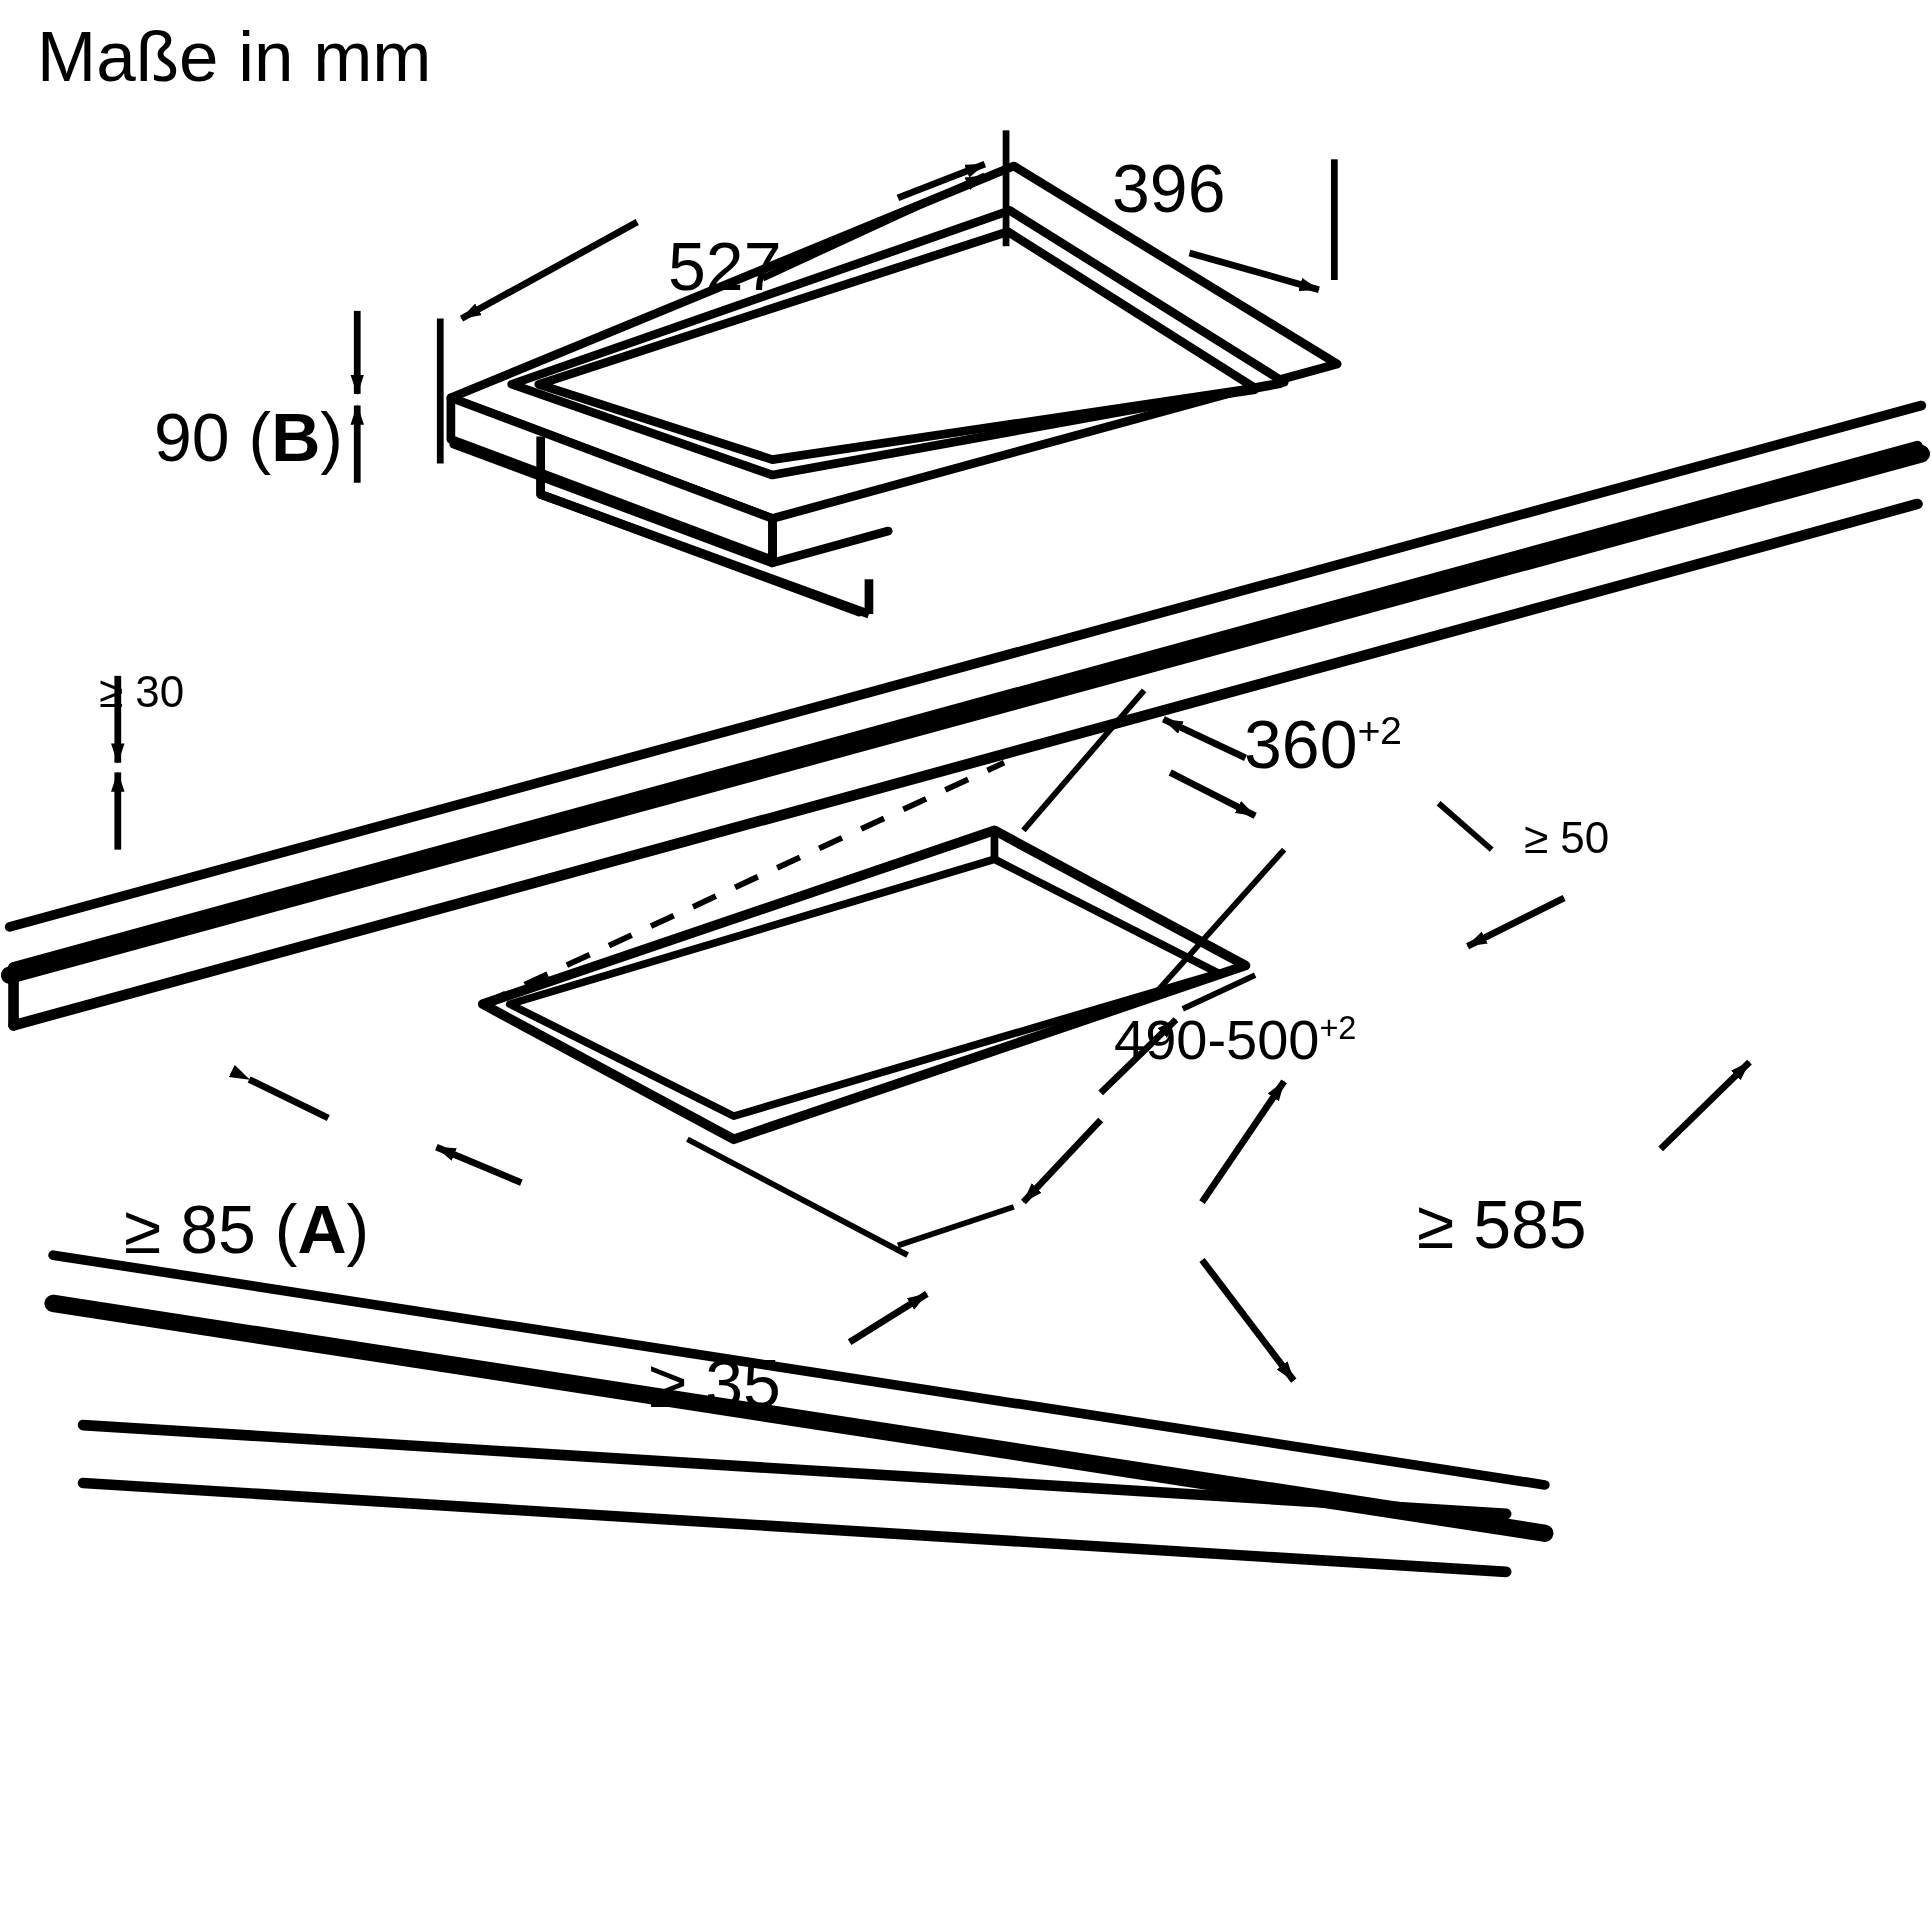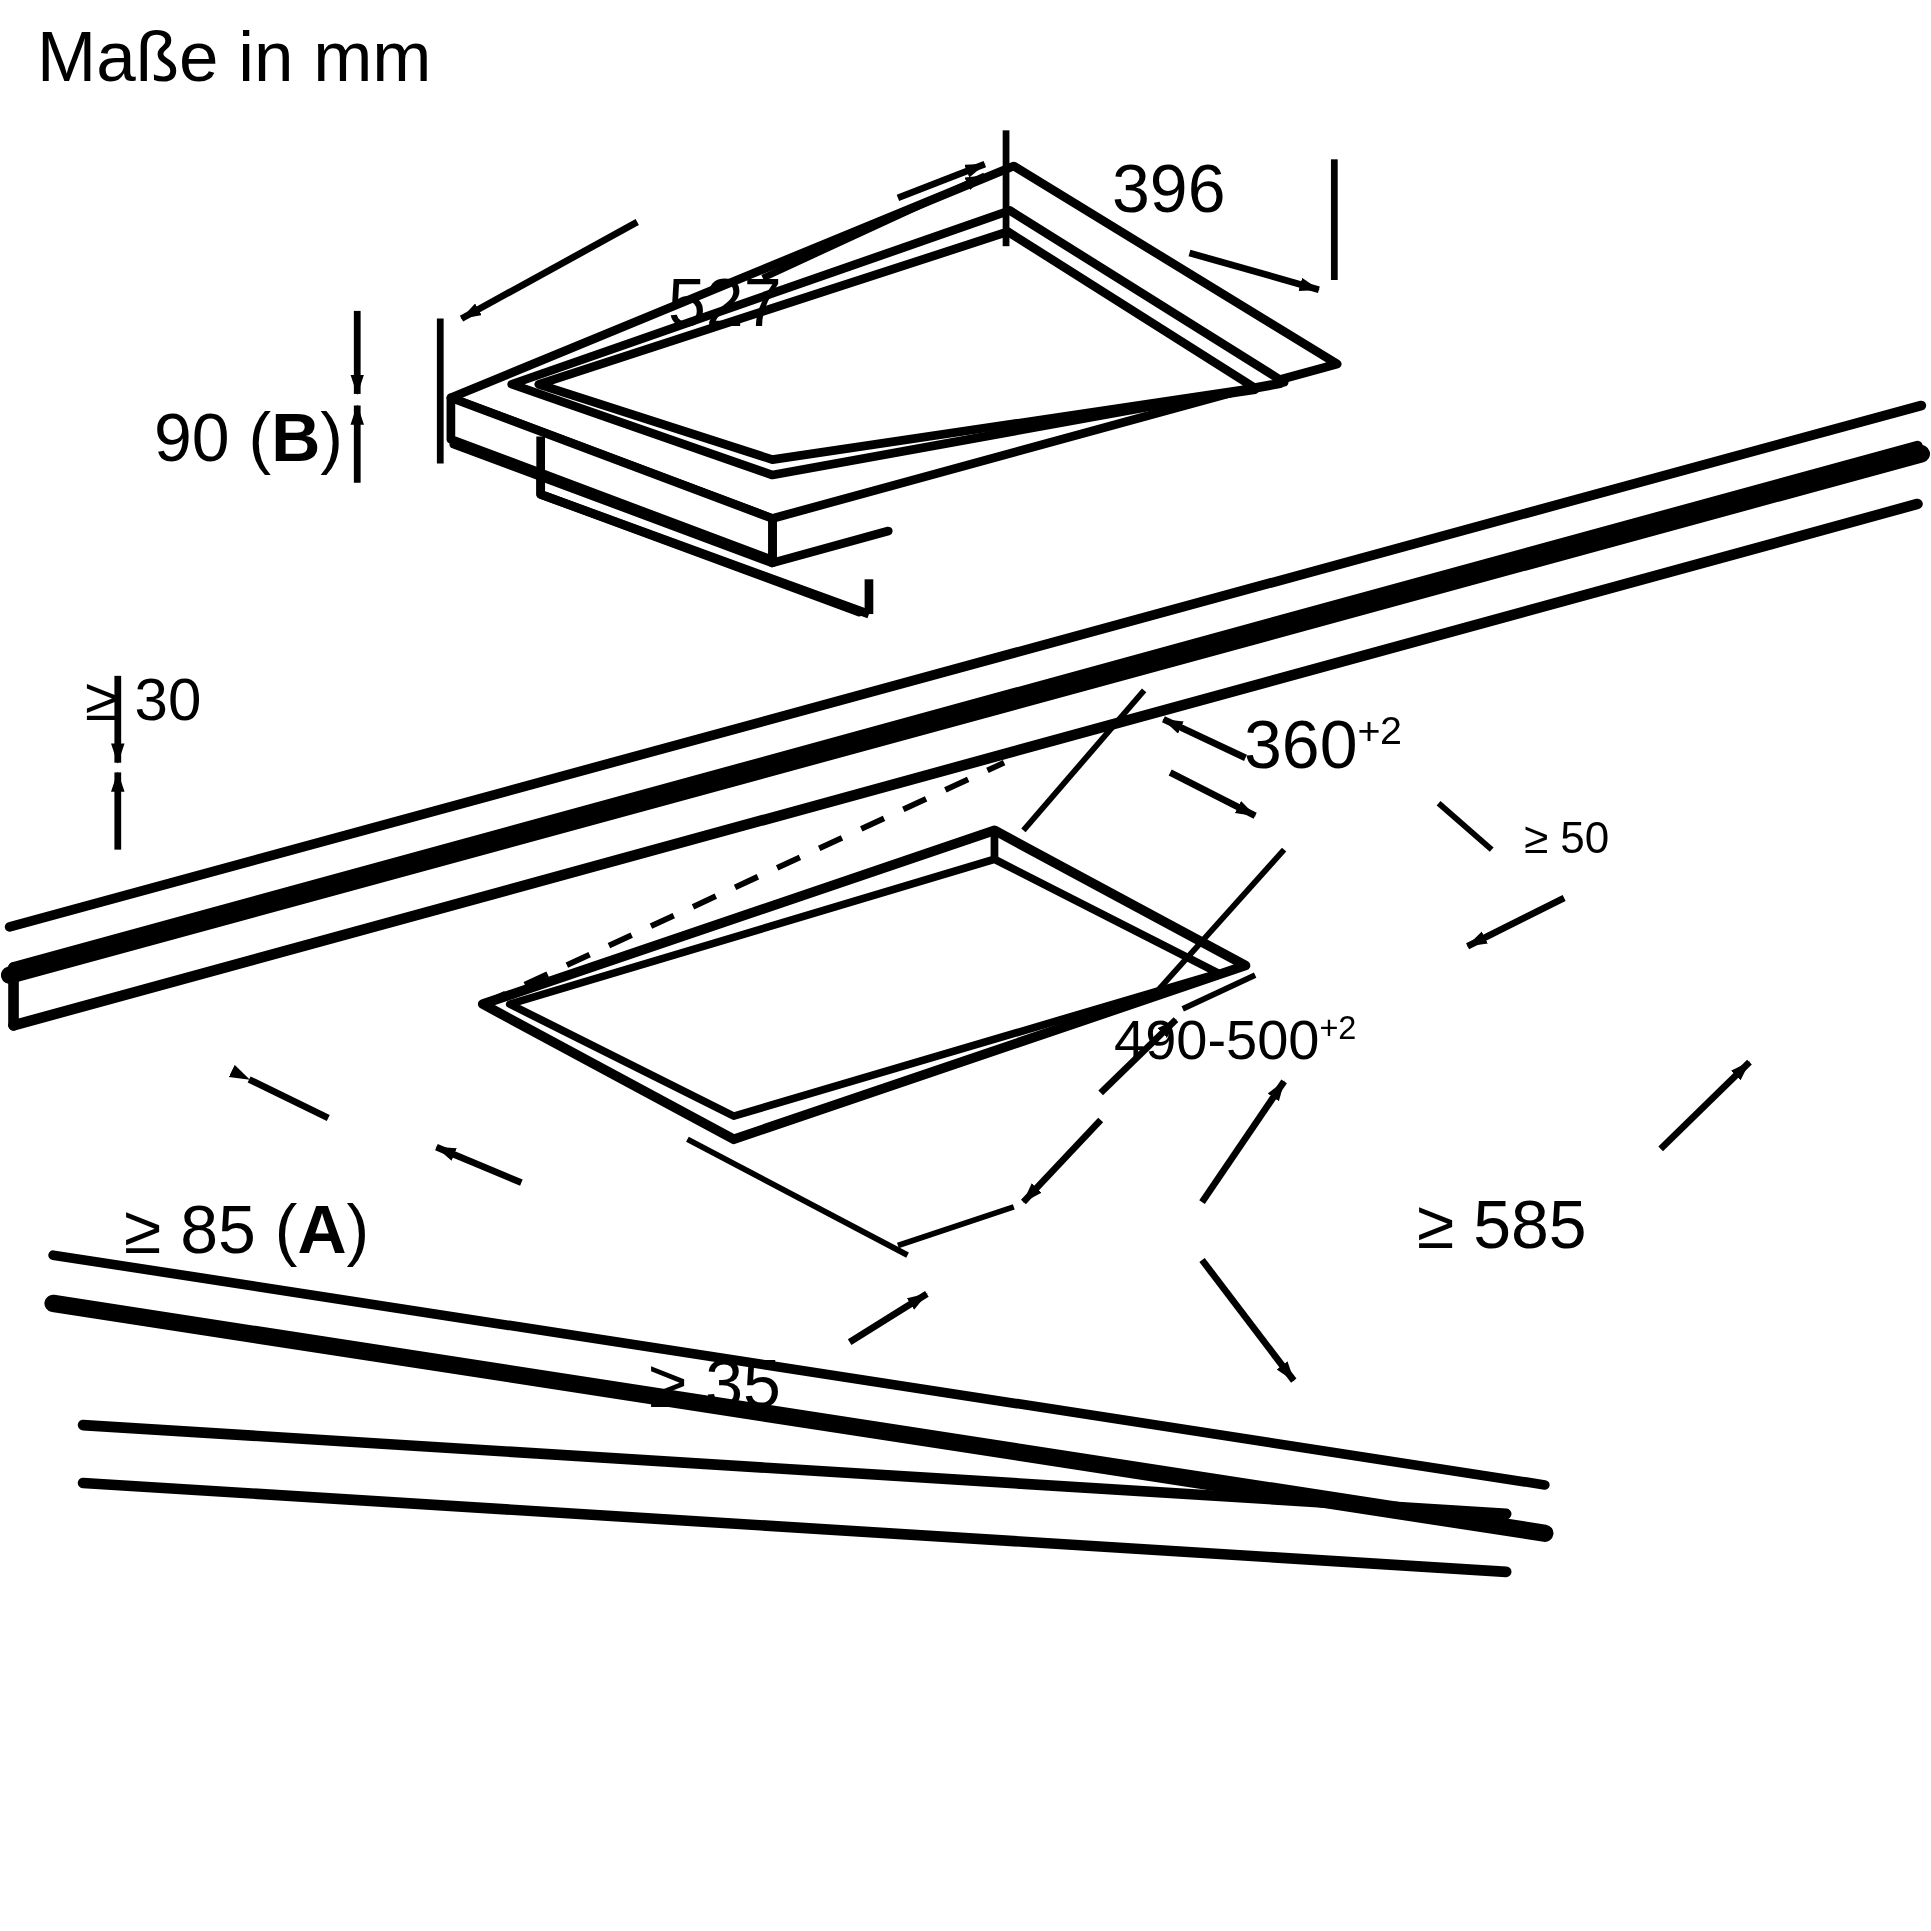--- a/index.html
+++ b/index.html
@@ -43,24 +43,24 @@
     font-size: 0.58em;
     vertical-align: super;
     line-height: 0;
     letter-spacing: -0.01em;
   }
   #title {
     left: 37px;
     top: 21px;
     font-size: 71px;
   }
-  #dim-527   { left: 668px;  top: 232px;  font-size: 68px; margin-top: 36px; }
+  #dim-527   { left: 668px;  top: 232px;  font-size: 68px; }
   #dim-396   { left: 1112px; top: 154px;  font-size: 68px; }
   #dim-90b   { left: 154px;  top: 403px;  font-size: 68px; }
-  #dim-30    { left: 85px;   top: 670px;  font-size: 60px; }
+  #dim-30    { left: 99px;   top: 670px;  font-size: 44px; }
   #dim-360   { left: 1244px; top: 710px;  font-size: 68px; }
   #dim-50    { left: 1524px; top: 816px;  font-size: 44px; }
   #dim-490   { left: 1114px; top: 1012px; font-size: 56px; }
   #dim-55a   { left: 124px;  top: 1195px; font-size: 68px; }
   #dim-35    { left: 649px;  top: 1349px; font-size: 68px; }
   #dim-585   { left: 1417px; top: 1190px; font-size: 68px; }
 
   #legend {
     position: absolute;
     left: 37px;

